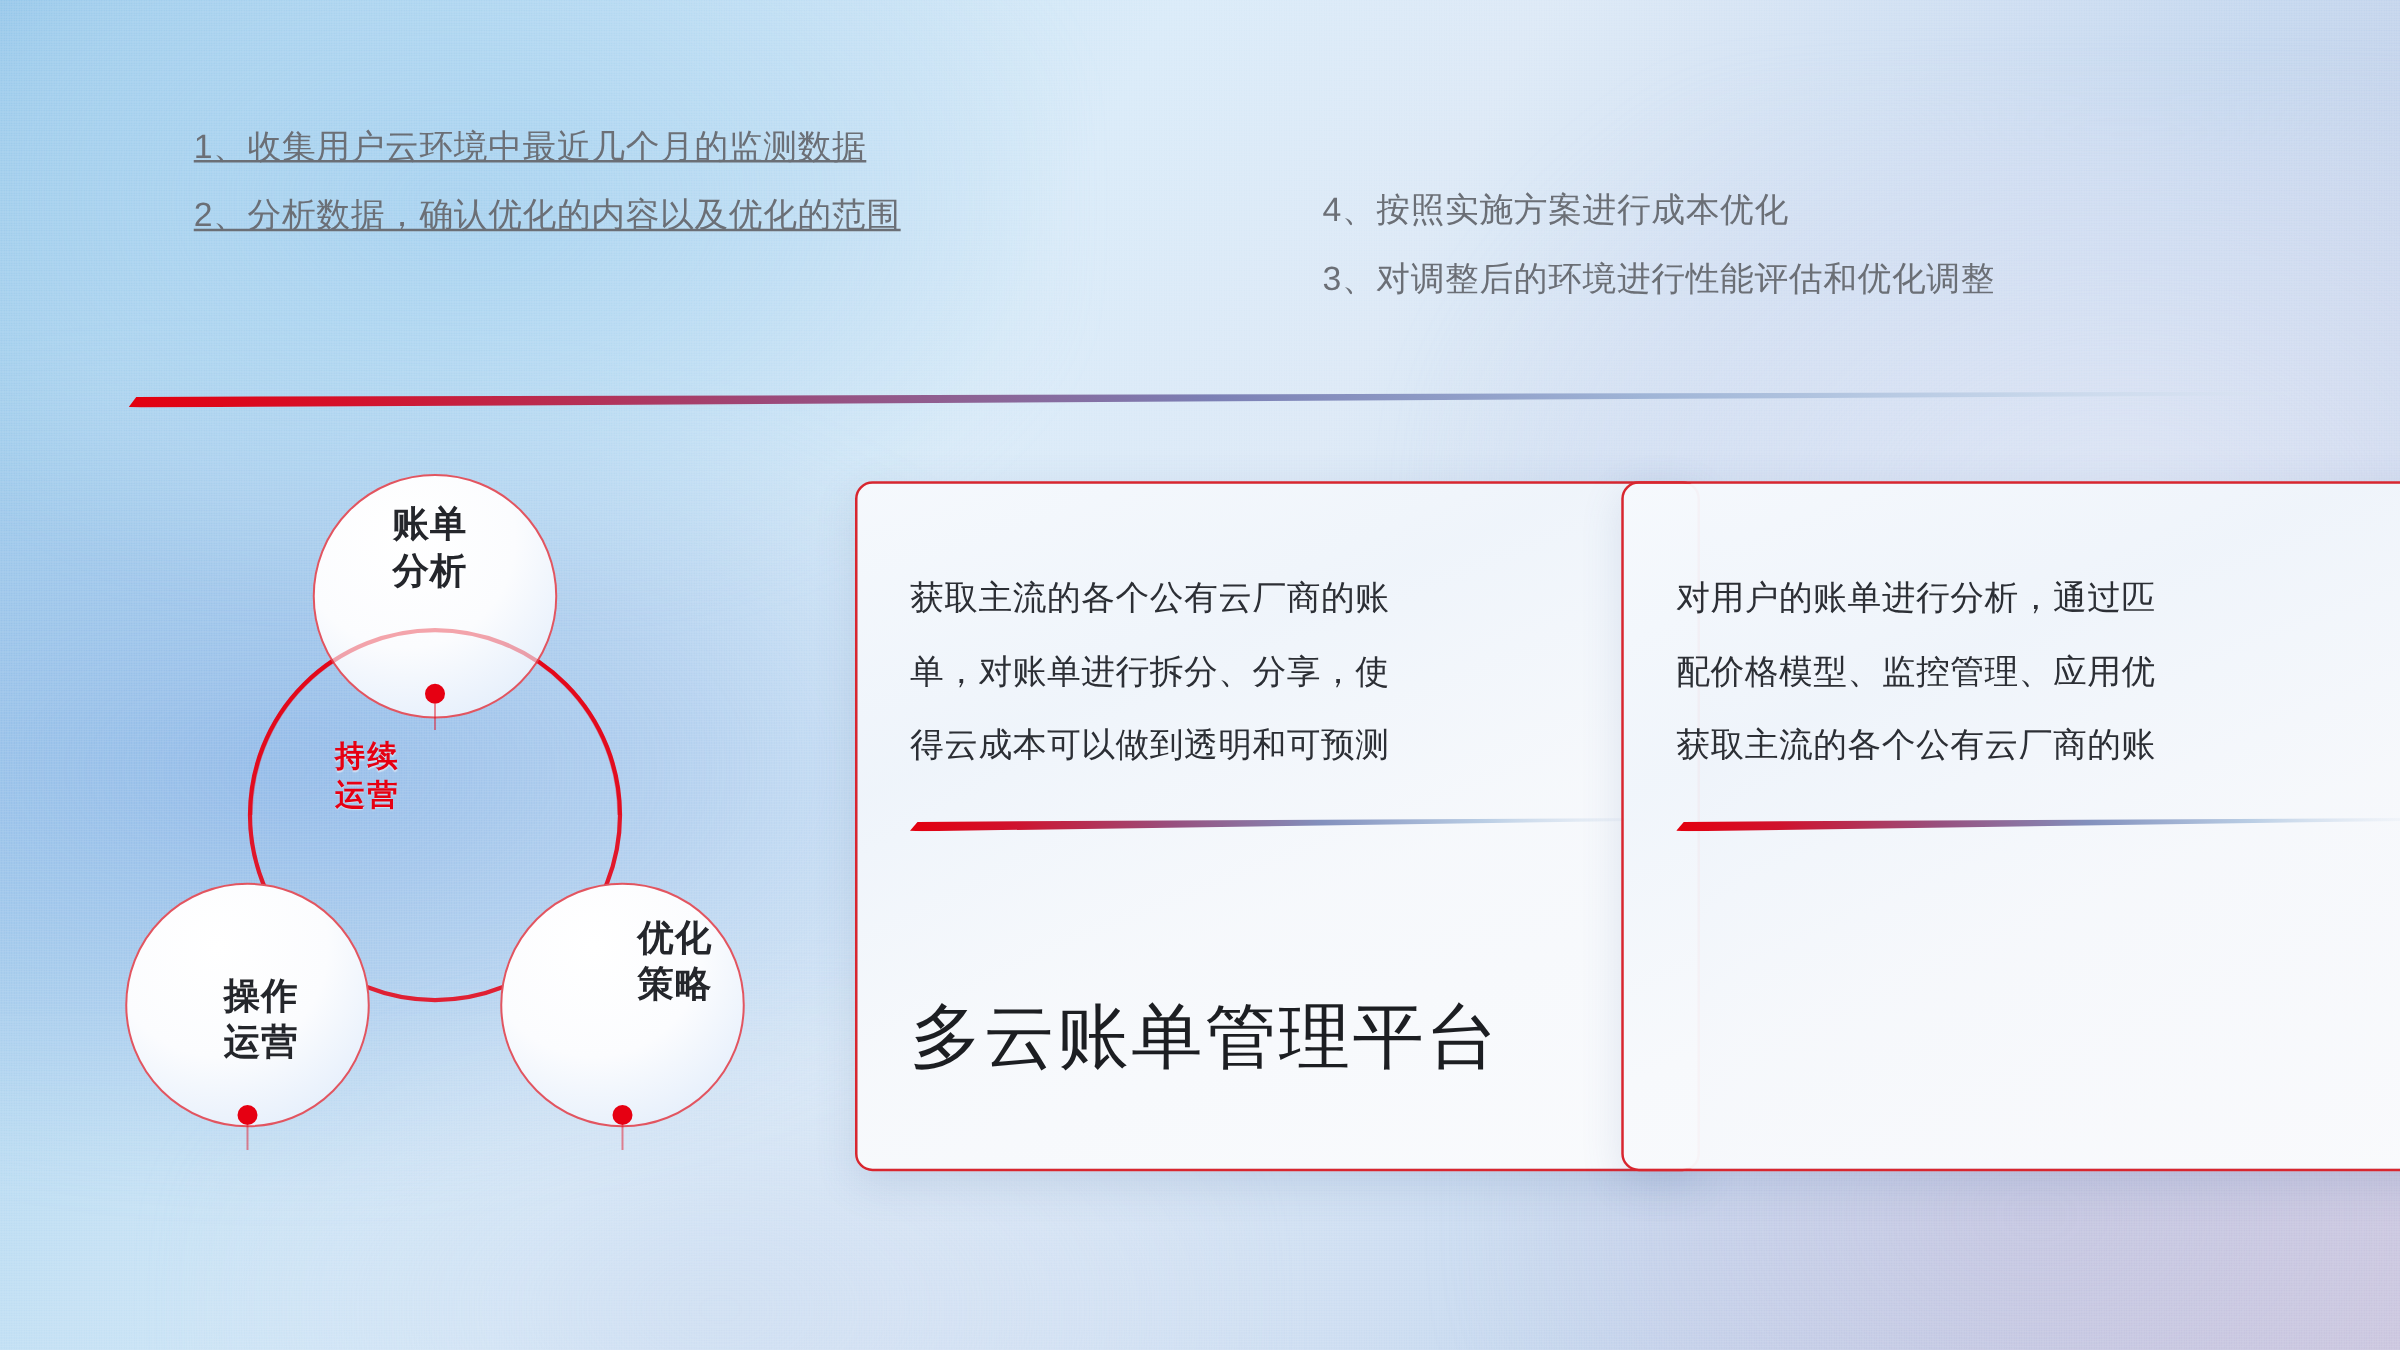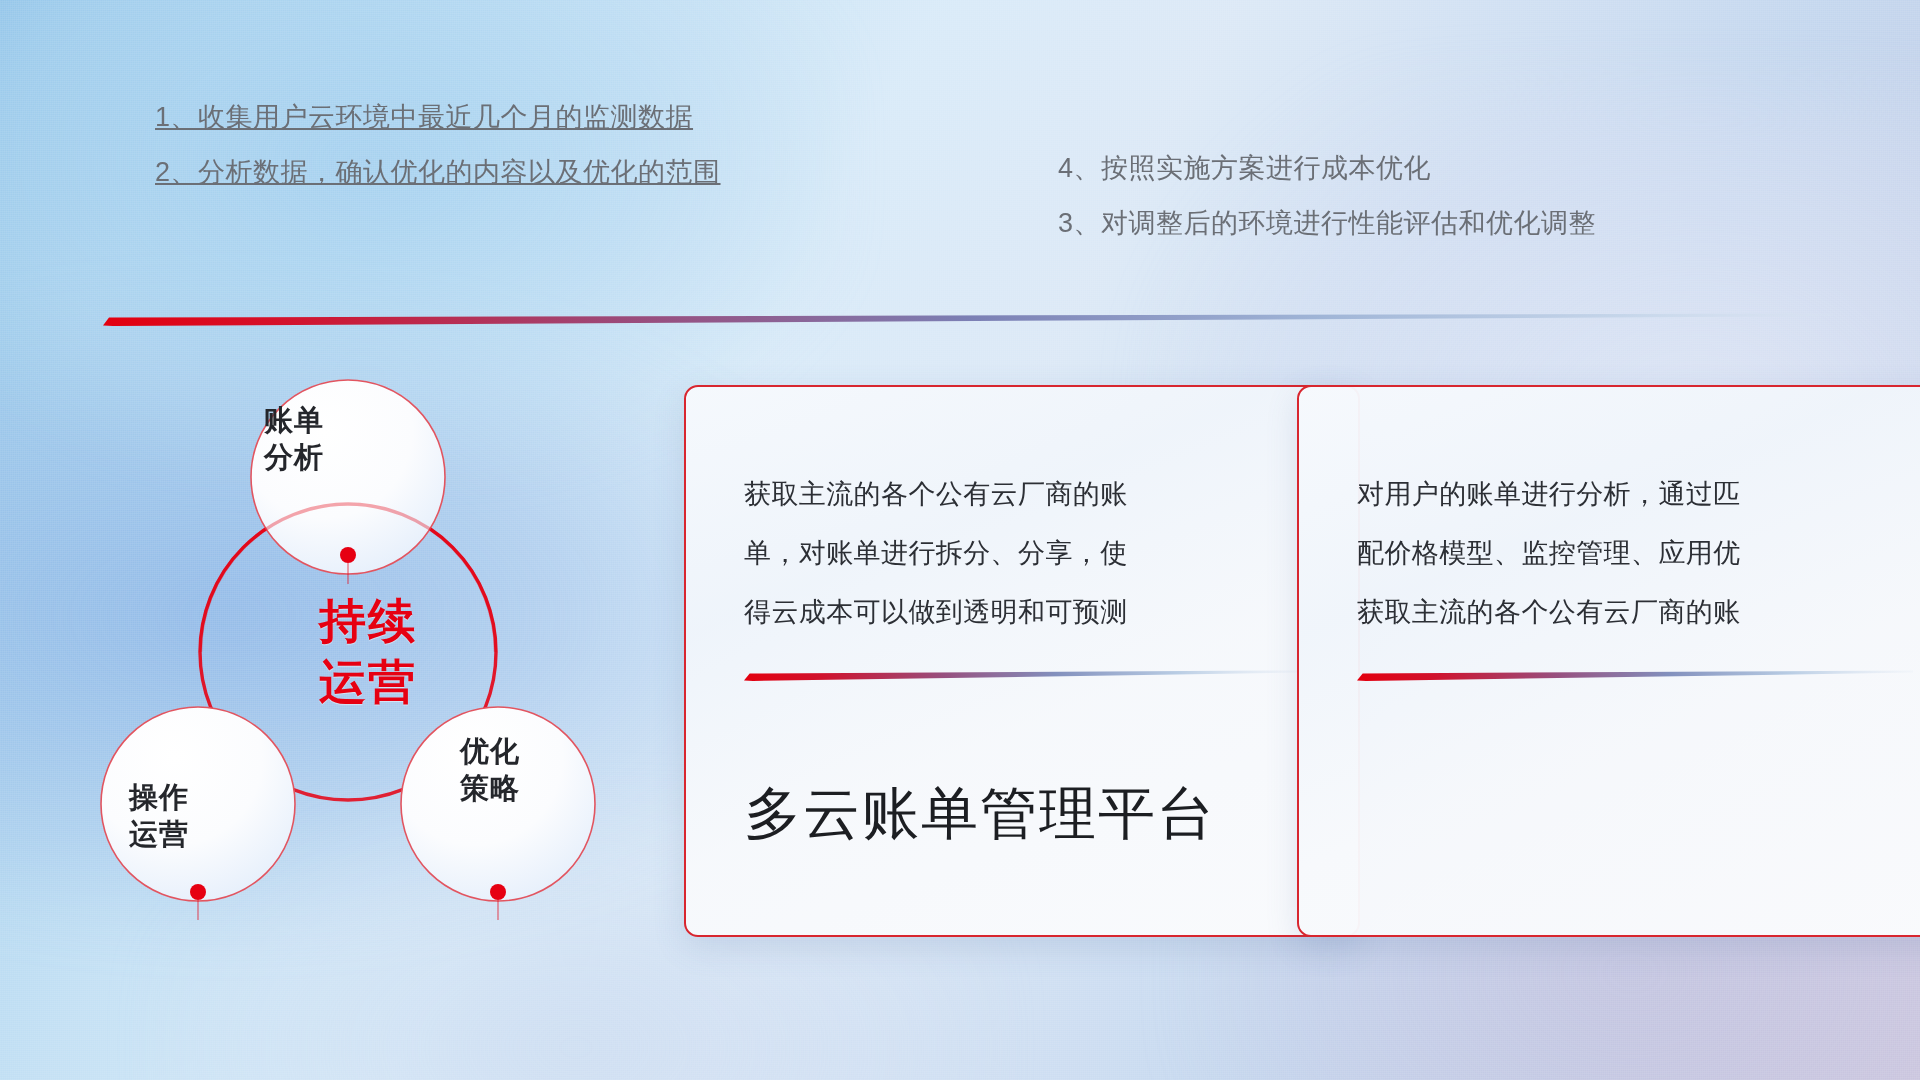--- a/index.html
+++ b/index.html
@@ -87,52 +87,51 @@
 
   
   .venn{
     position:absolute;
     left:98px; top:352px;
     width:540px; height:600px;
   }
   .venn svg{ display:block; width:100%; height:100%; overflow:visible; }
   .bubble-label{
     position:absolute;
-    text-align:left;
+    text-align:center;
     color:#24262b;
     font-weight:700;
     font-size:29px;
     line-height:1.28;
     letter-spacing:1px;
     white-space:pre-line;
   }
   #label-billing{ left:264px; top:402px; width:160px; }
   #label-ops{     left:129px; top:779px; width:160px; }
   #label-strategy{left:460px; top:733px; width:160px; }
   #label-center{
     position:absolute;
     left:268px; top:590px; width:200px;
-    text-align:center;
     color:#e60012;
     font-weight:800;
-    font-size:47px;
+    font-size:24px;
     line-height:1.3;
     letter-spacing:2px;
     white-space:pre-line;
     text-shadow:0 1px 1px rgba(255,255,255,.5);
   }
 
   
   .card{
     position:absolute;
     top:385px;
     width:676px; height:552px;
     border:2px solid #d8262f;
     border-radius:14px;
-    padding:16px;
+    padding:0;
     overflow:hidden;
     background:
       linear-gradient(157deg,
         rgba(246,249,253,.97) 0%,
         rgba(240,245,251,.96) 30%,
         rgba(247,249,252,.97) 58%,
         rgba(250,251,253,.98) 100%);
     box-shadow:0 10px 32px rgba(80,110,160,.16);
   }
   #card-left{ left:684px; }

